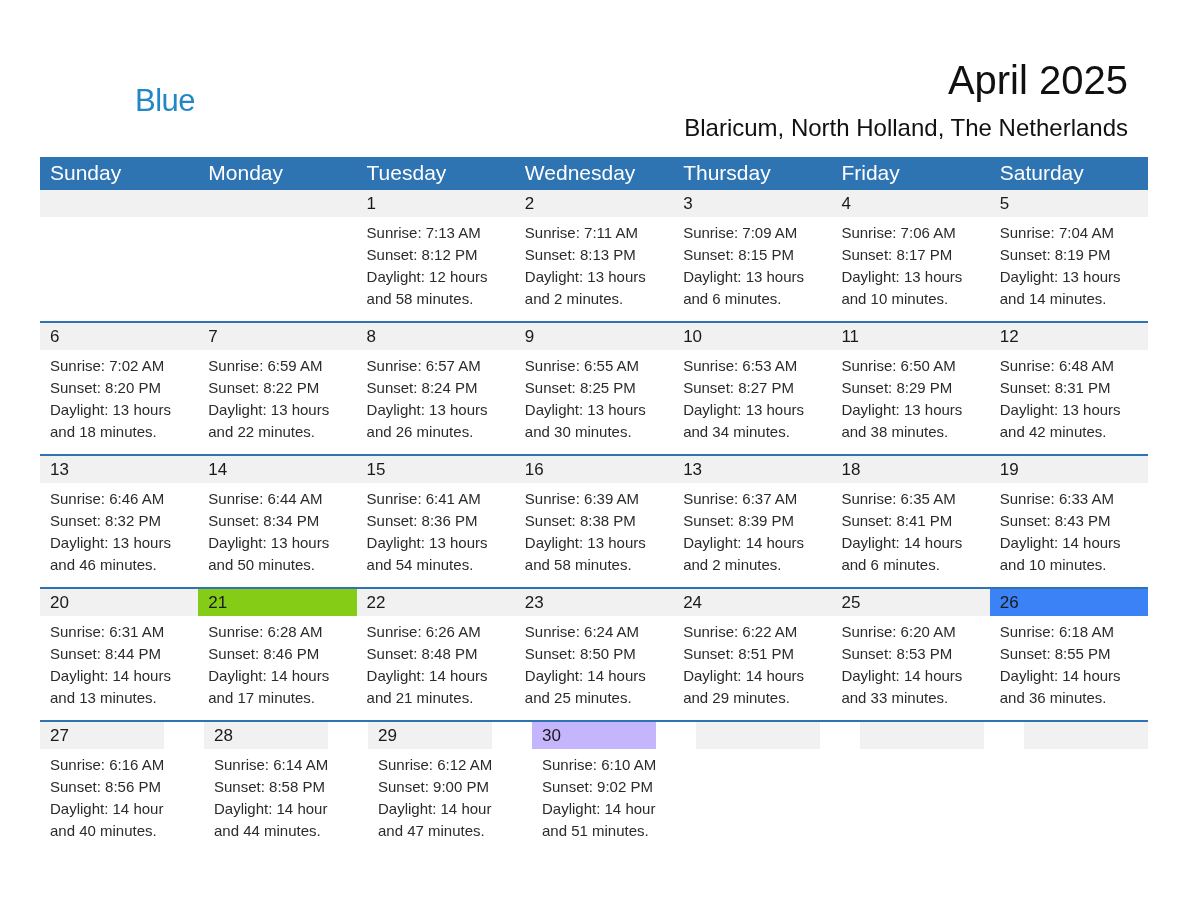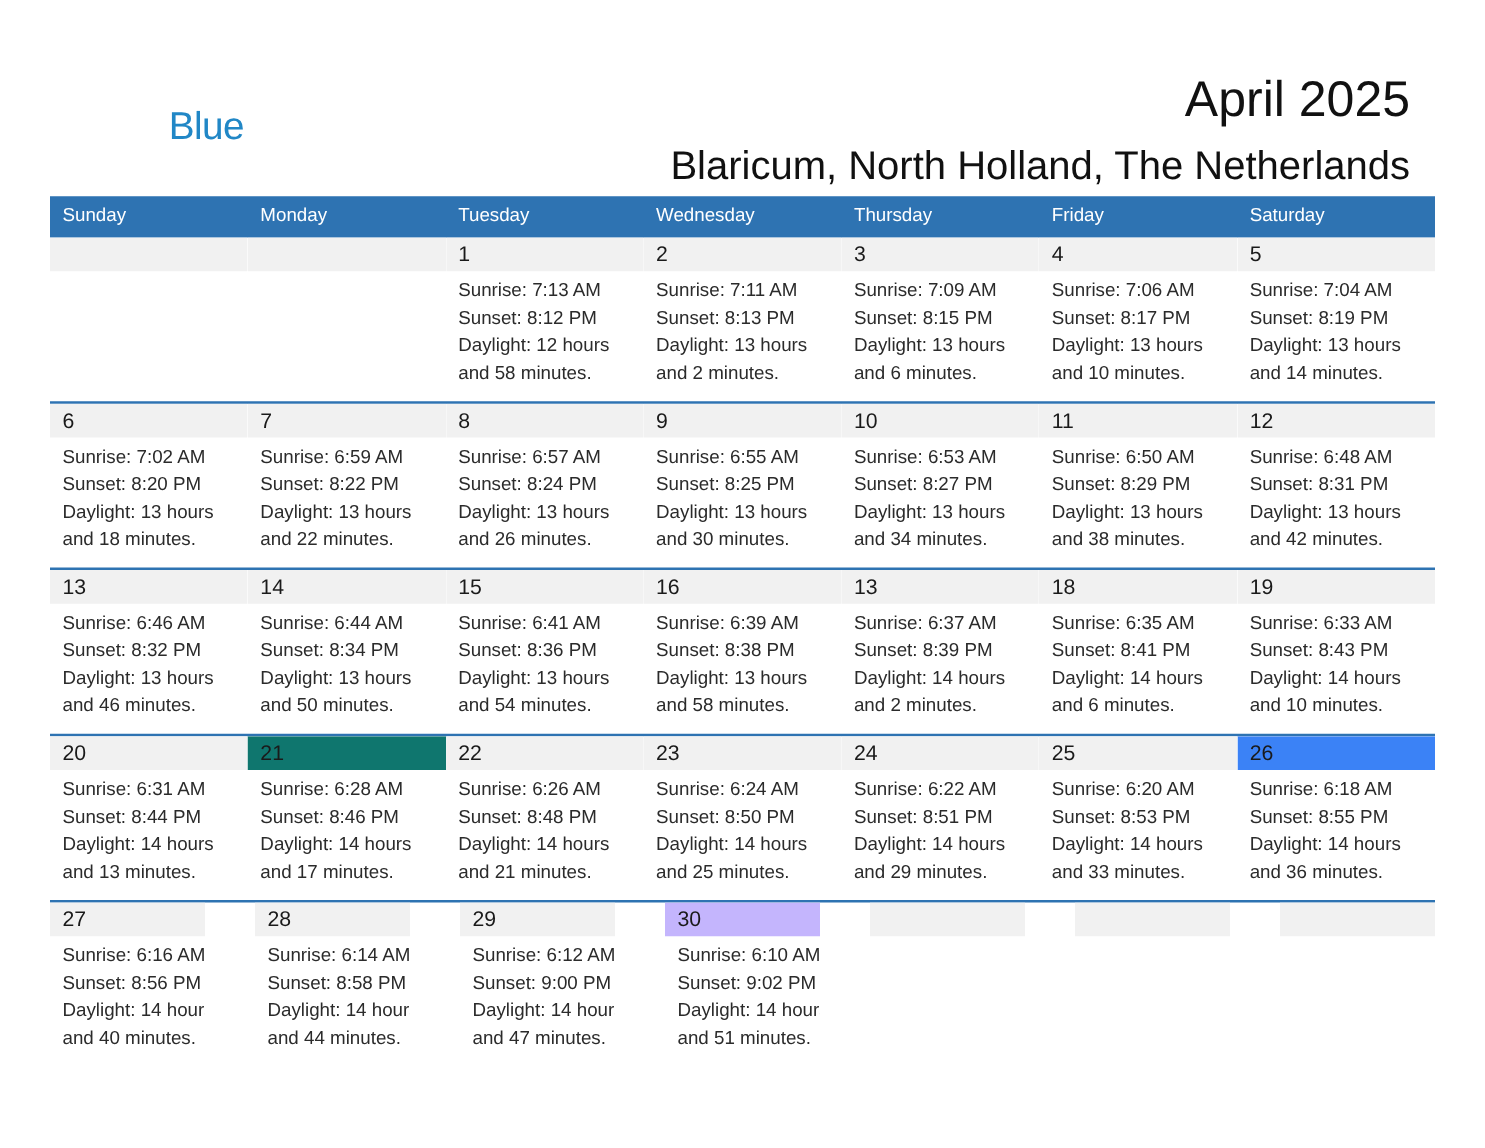--- a/index.html
+++ b/index.html
@@ -25,30 +25,30 @@
     clip-path: polygon(0 0, 100% 100%, 26% 100%);
   }
   .logo-blue {
     font-size: 31px; letter-spacing: -0.5px; color: #2187c6;
     font-weight: 500; line-height: 26px; margin-left: 80px; margin-top: -3px;
   }
 
   
   .title-block { position: absolute; right: 60px; top: 58px; text-align: right; }
   .month-title { font-size: 40px; font-weight: normal; color: #111; line-height: 44px; }
-  .location { font-size: 32px; font-weight: normal; color: #111; margin-top: 12px; }
+  .location { font-size: 24px; font-weight: normal; color: #111; margin-top: 12px; }
 
   
   .calendar { position: absolute; left: 40px; top: 157px; width: 1108px; }
   .weekday-row {
     display: grid; grid-template-columns: repeat(7, 1fr);
     background: #2e73b2; height: 31px;
   }
   .weekday-cell {
-    color: #ffffff; font-size: 15px; line-height: 31px; padding-left: 10px;
+    color: #ffffff; font-size: 21px; line-height: 31px; padding-left: 10px;
     overflow: hidden; white-space: nowrap;
   }
   .week-row {
     display: grid; grid-template-columns: repeat(7, 1fr);
     border-top: 2px solid #2e73b2; height: 133px;
   }
   .day-cell { overflow: hidden; }
   .day-number {
     height: 27px; background: #f1f1f1; font-size: 17px; line-height: 27px;
     padding-left: 10px; color: #1a1a1a;
@@ -270,21 +270,21 @@
         <div class="day-cell">
           <div class="day-number" style="background: rgb(241, 241, 241);">20</div>
           <div class="day-details">
             <div>Sunrise: 6:31 AM</div>
             <div>Sunset: 8:44 PM</div>
             <div>Daylight: 14 hours</div>
             <div>and 13 minutes.</div>
           </div>
         </div>
         <div class="day-cell">
-          <div class="day-number" style="background: #0f766e;">21</div>
+          <div class="day-number" style="background: #84cc16;">21</div>
           <div class="day-details">
             <div>Sunrise: 6:28 AM</div>
             <div>Sunset: 8:46 PM</div>
             <div>Daylight: 14 hours</div>
             <div>and 17 minutes.</div>
           </div>
         </div>
         <div class="day-cell">
           <div class="day-number" style="background: rgb(241, 241, 241);">22</div>
           <div class="day-details">

